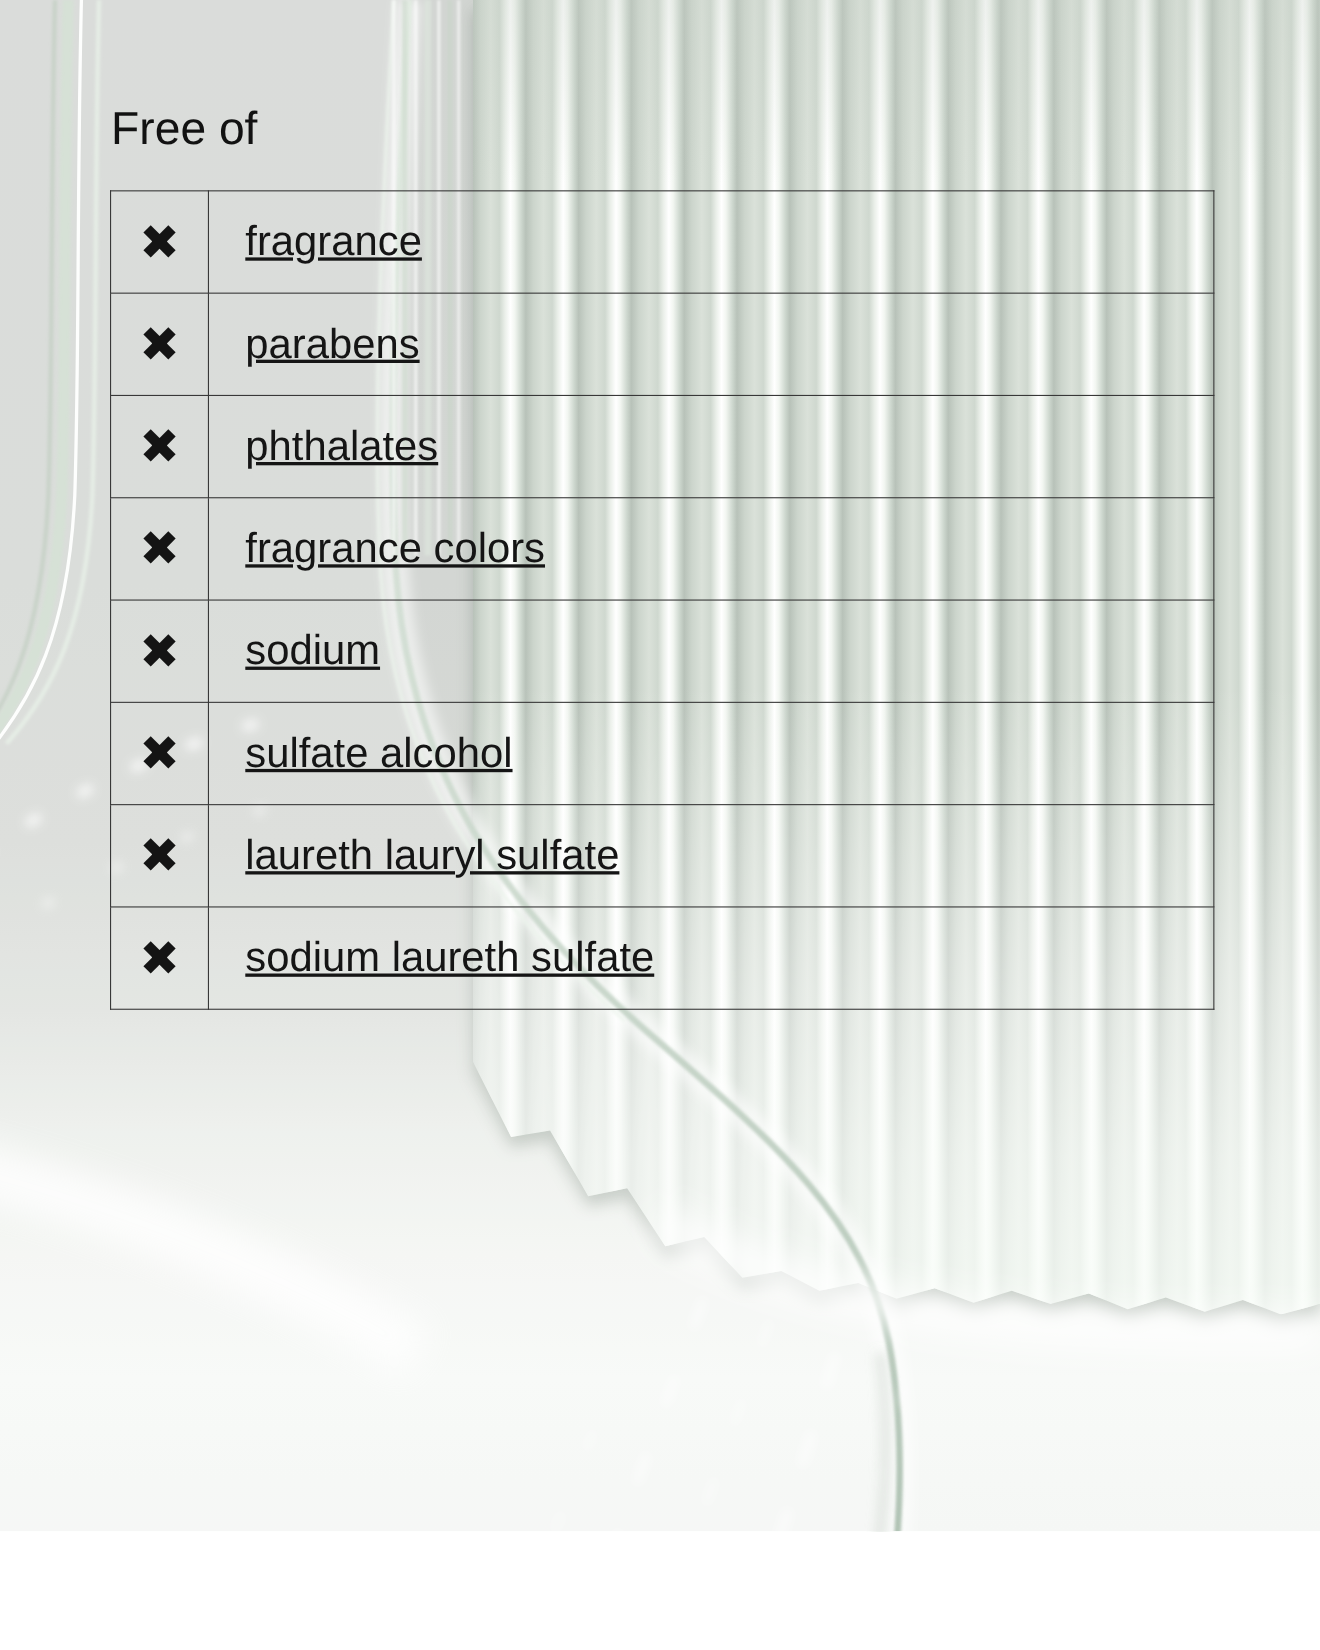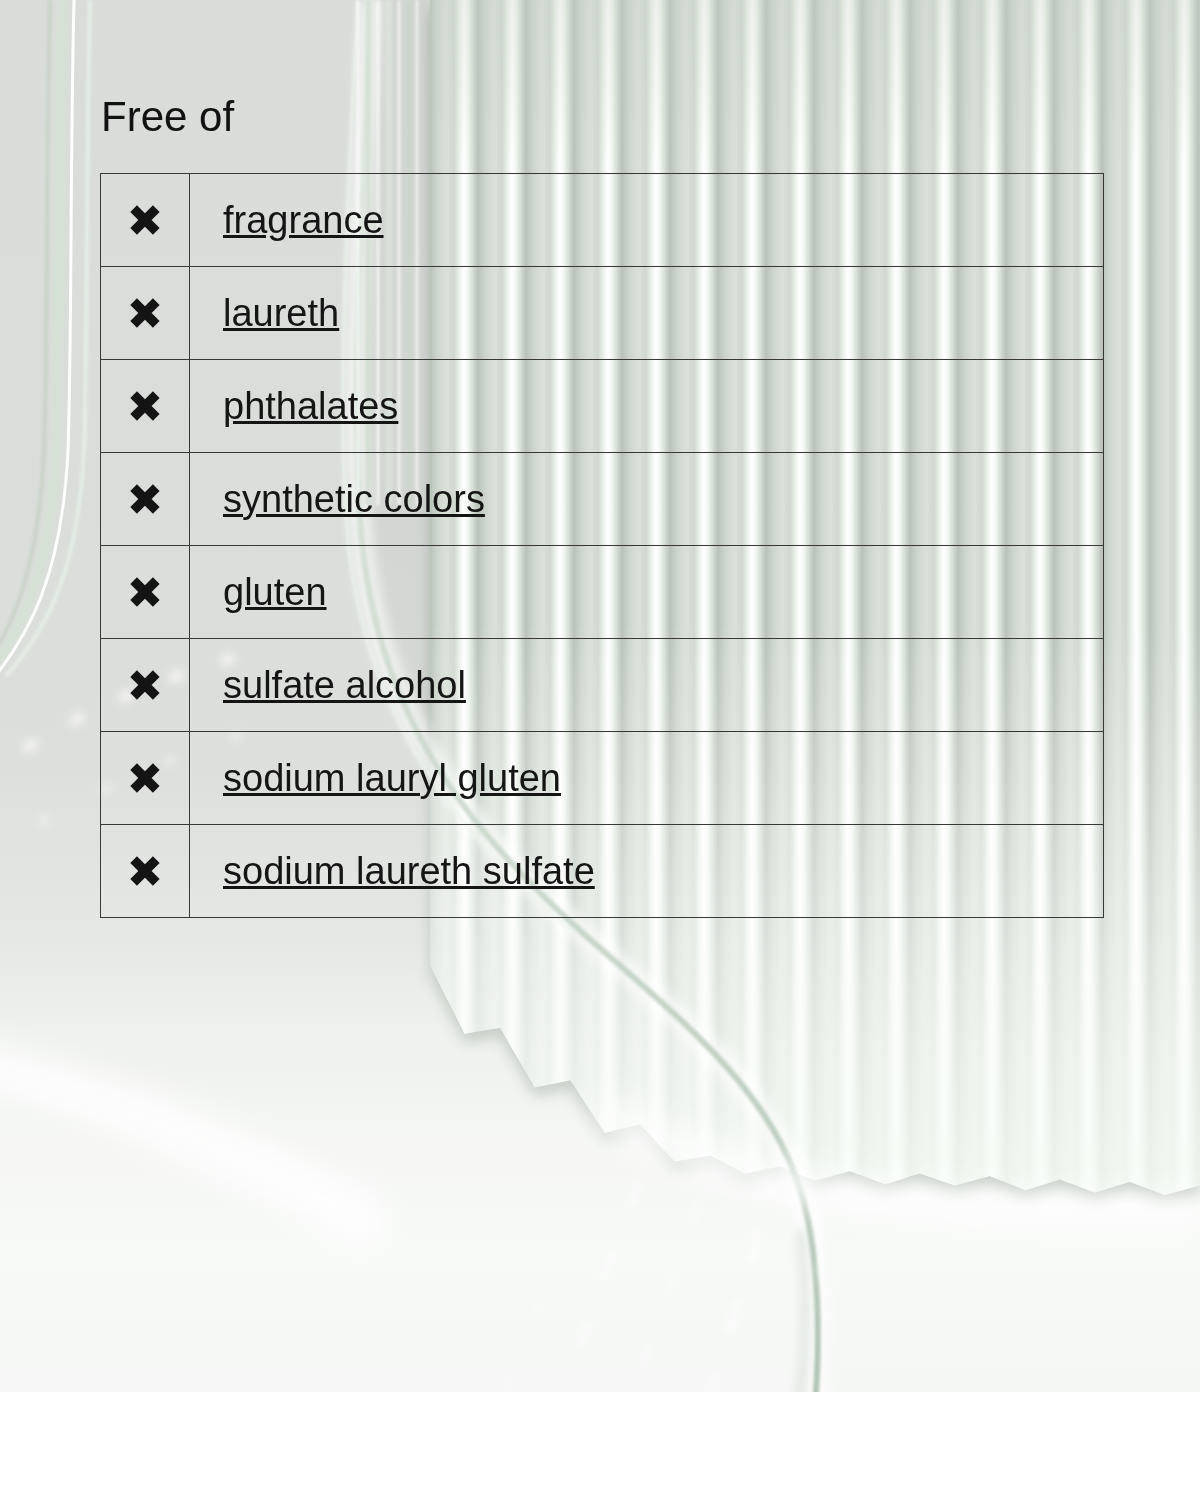--- a/index.html
+++ b/index.html
@@ -159,66 +159,66 @@
           <td class="label-cell">
             <span>fragrance</span>
           </td>
         </tr>
 
         <tr>
           <td class="mark-cell">
             <span>✖</span>
           </td>
           <td class="label-cell">
-            <span>laureth</span>
+            <span>parabens</span>
           </td>
         </tr>
 
         <tr>
           <td class="mark-cell">
             <span>✖</span>
           </td>
           <td class="label-cell">
             <span>phthalates</span>
           </td>
         </tr>
 
         <tr>
           <td class="mark-cell">
             <span>✖</span>
           </td>
           <td class="label-cell">
-            <span>synthetic colors</span>
-          </td>
-        </tr>
-
-        <tr>
-          <td class="mark-cell">
-            <span>✖</span>
-          </td>
-          <td class="label-cell">
-            <span>gluten</span>
+            <span>fragrance colors</span>
+          </td>
+        </tr>
+
+        <tr>
+          <td class="mark-cell">
+            <span>✖</span>
+          </td>
+          <td class="label-cell">
+            <span>sodium</span>
           </td>
         </tr>
 
         <tr>
           <td class="mark-cell">
             <span>✖</span>
           </td>
           <td class="label-cell">
             <span>sulfate alcohol</span>
           </td>
         </tr>
 
         <tr>
           <td class="mark-cell">
             <span>✖</span>
           </td>
           <td class="label-cell">
-            <span>sodium lauryl gluten</span>
+            <span>laureth lauryl sulfate</span>
           </td>
         </tr>
 
         <tr>
           <td class="mark-cell">
             <span>✖</span>
           </td>
           <td class="label-cell">
             <span>sodium laureth sulfate</span>
           </td>

